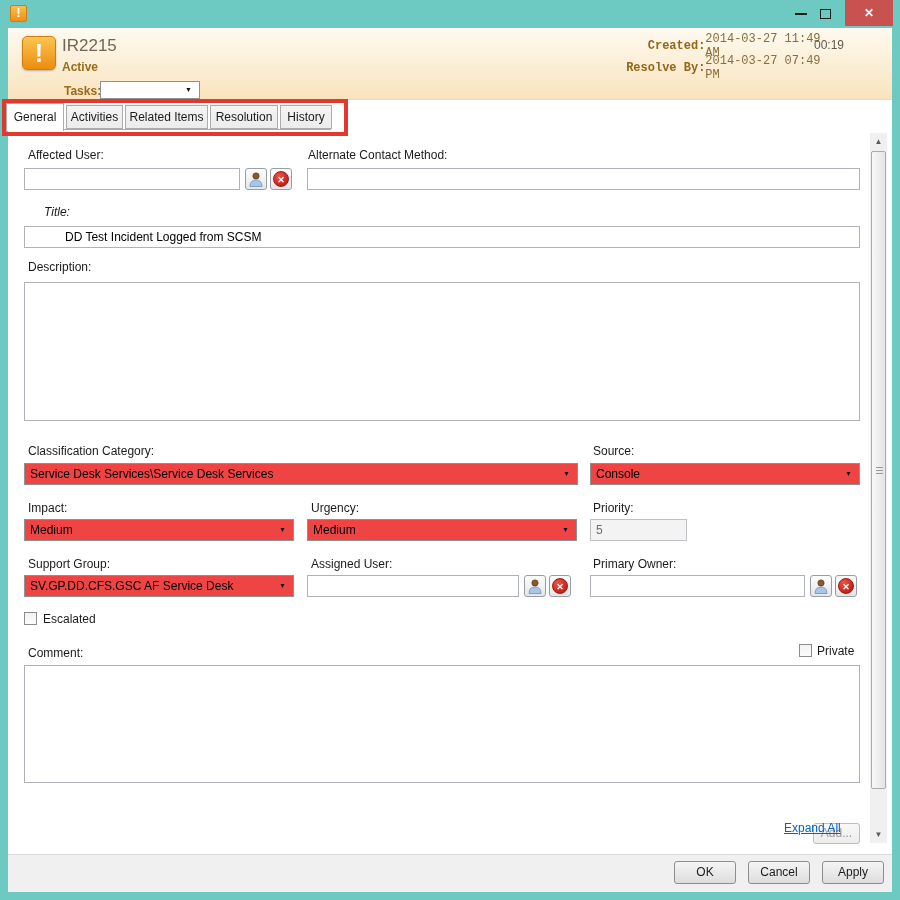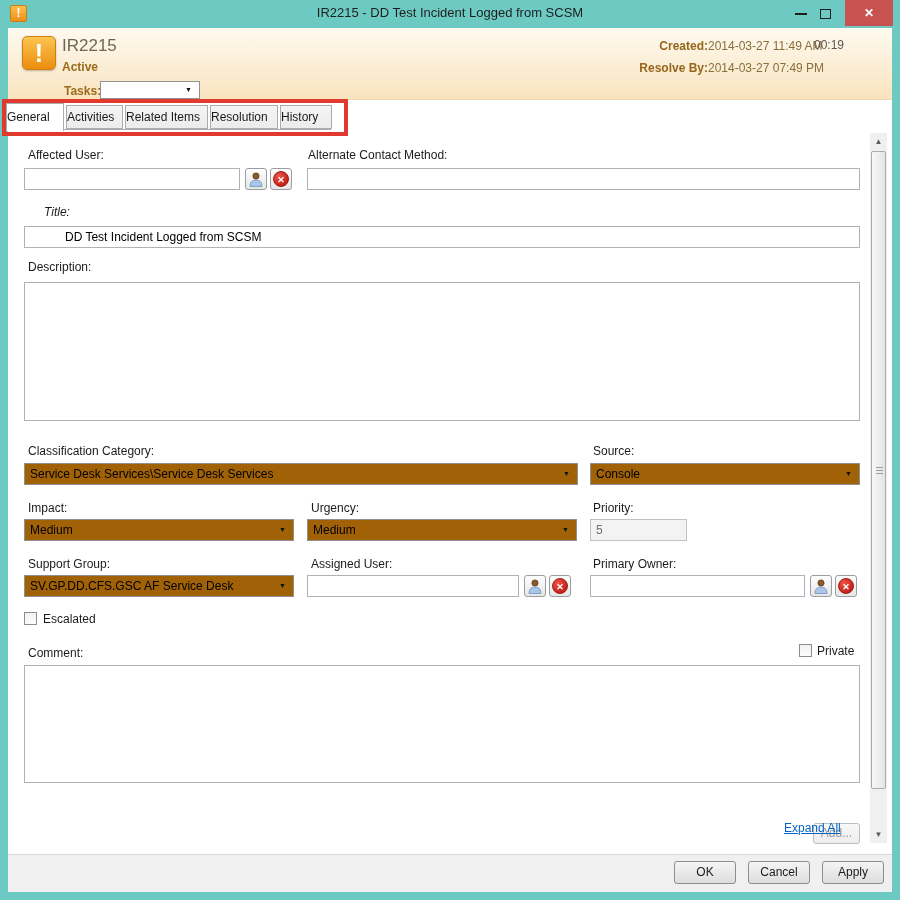--- a/index.html
+++ b/index.html
@@ -25,44 +25,44 @@
   .warn-icon { left:14px; top:8px; width:34px; height:34px; border-radius:5px;
     background:linear-gradient(#FCC551,#EB8D0E); border:1px solid #CE7D10;
     color:#fff; font-weight:bold; font-size:25px; text-align:center; line-height:32px;
     box-shadow:0 1px 2px rgba(0,0,0,.25); }
   .ir-id { left:54px; top:8px; font-size:17px; color:#6F6657; }
   .ir-status { left:54px; top:32px; font-size:12px; font-weight:bold; color:#9A6B1B; }
   .tasks-label { left:56px; top:56px; font-size:11px; font-weight:bold; color:#9A6B1B; }
   .tasks-combo { left:92px; top:53px; width:100px; height:18px; background:#fff;
     border:1px solid #8F9193; }
   .meta { left:532px; top:7px; width:300px; }
-  .meta-row { display:flex; height:22px; align-items:center; }
+  .meta-row { display:flex; height:22px; align-items:center;font-family:Liberation Mono, monospace; }
   .meta-label { width:168px; text-align:right; font-size:12px; font-weight:bold; color:#96661A; }
   .meta-value { font-size:12px; color:#8A6D3B; }
   .timer { left:806px; top:10px; font-size:12px; color:#5E584E; }
 
   
   .page { top:100px; left:8px; width:884px; height:754px; background:#fff; }
 
   
   .tab { top:105px; height:24px; background:linear-gradient(#F4F4F4,#ECECEC);
-    border:1px solid #ACACAC; font-size:12px; color:#1B1B1B; text-align:left;
+    border:1px solid #ACACAC; font-size:12px; color:#1B1B1B; text-align:center;
     line-height:22px; }
   .tab.active { top:103px; height:28px; background:#fff; border-bottom:none;
     line-height:26px; z-index:2; }
   .tab-baseline { top:129px; left:9px; width:322px; height:1px; background:#ACACAC; z-index:1; }
   .annotation { left:2px; top:99px; width:346px; height:37px; border:4px solid #E03A2F; z-index:3; }
 
   
   .flabel { font-size:12px; color:#1B1B1B; }
   .tb { background:#fff; border:1px solid #AFB2B8; height:22px; font-size:12px;
     color:#000; padding:3px 5px; overflow:hidden; white-space:nowrap; }
   .tb.disabled { background:#F3F3F3; border-color:#BFC1C5; color:#6D6D6D; }
   .ta { background:#fff; border:1px solid #AFB2B8; font-size:12px; padding:3px 5px; }
-  .combo { background:#a16207; border:1px solid #8F9193; height:22px; font-size:12px;
+  .combo { background:#ef4444; border:1px solid #8F9193; height:22px; font-size:12px;
     color:#000; padding:3px 22px 3px 5px; overflow:hidden; white-space:nowrap; }
   .caret { position:absolute; right:7px; top:50%; transform:translateY(-58%);
     font-size:7px; color:#111; }
   .icon-btn { width:22px; height:22px; border:1px solid #9A9DA1; border-radius:3px;
     background:linear-gradient(#FEFEFE,#E6E6E6); display:flex; align-items:center;
     justify-content:center; }
   .del-circle { width:16px; height:16px; border-radius:50%;
     background:radial-gradient(circle at 35% 30%, #EF5448, #C3231B 70%);
     color:#fff; font-size:9px; font-weight:bold; text-align:center; line-height:16px;
     border:1px solid #A21810; }
@@ -92,21 +92,20 @@
     text-align:center; line-height:21px; padding:0 4px;
     font-family:"Liberation Sans", sans-serif; }
 </style>
 </head>
 <body>
 
 <div class="window">
 
   <div class="abs titlebar">
     <div class="abs app-icon">!</div>
-    <div class="abs win-title">IR2215 - DD Test Incident Logged from SCSM</div>
     <div class="abs ctl-min"></div>
     <div class="abs ctl-max-btn">
       <div class="abs ctl-max" style="left:6px; top:5px;"></div>
     </div>
     <div class="abs ctl-close">✕</div>
   </div>
 
   <div class="abs banner">
     <div class="abs warn-icon">!</div>
     <div class="abs ir-id">IR2215</div>

